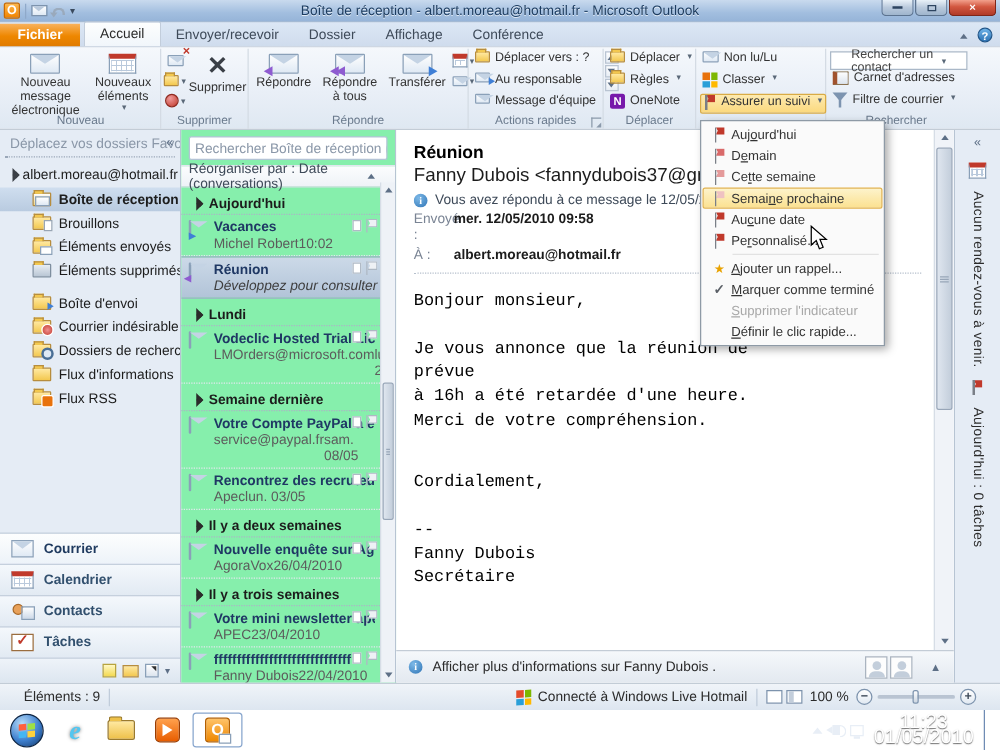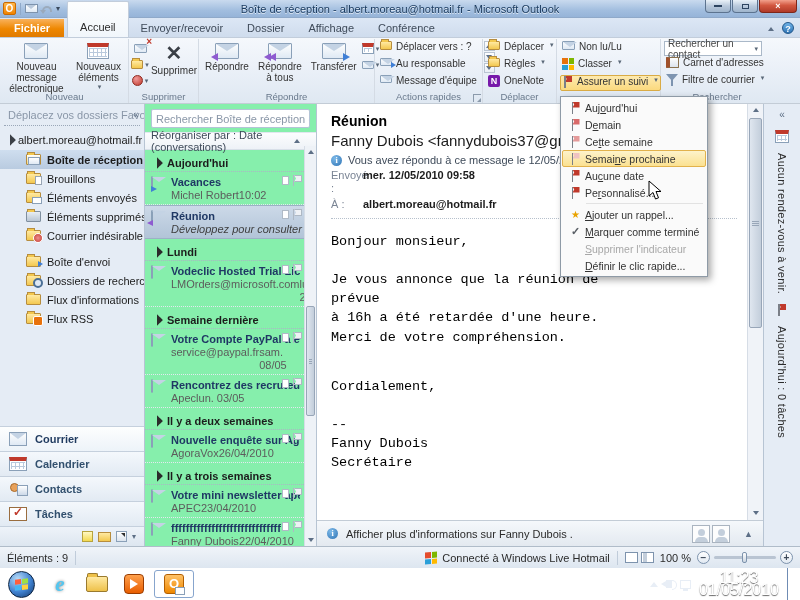--- a/index.html
+++ b/index.html
@@ -20,21 +20,21 @@
 .winbtns{position:absolute;right:3px;top:0;display:flex}
 .winbtn{width:26px;height:13px;border:1px solid #5c738f;border-top:0;border-radius:0 0 4px 4px;background:linear-gradient(#e9f1f8,#b9c9dc 50%,#9fb5cd);display:flex;align-items:center;justify-content:center;color:#2d4460;font-size:9px;margin-left:1px}
 .winbtn.close{width:38px;background:linear-gradient(#f2a08c,#d25740 45%,#b03a28);color:#fff;font-weight:bold;border-color:#7e2619}
 .winbtn .dash{width:8px;height:2px;background:#2d4460}
 .winbtn .rest{width:7px;height:5px;border:1px solid #2d4460;background:transparent}
 
 
 #tabrow{height:20px;background:linear-gradient(#dce7f5,#cfdced);display:flex;align-items:flex-end;border-bottom:1px solid #c2cddb;position:relative}
 .tab{padding:3px 12px 3px;color:#3e4a59}
 .tab.file{background:linear-gradient(#f9b25c,#ee8700 55%,#e07b00);color:#fff;font-weight:bold;padding:3px 14px;margin-right:3px}
-.tab.active{background:linear-gradient(#fdfefe,#f1f6fb);border:1px solid #c2cddb;border-bottom:0;border-radius:2px 2px 0 0;color:#2b2b2b;padding:19px 12px 4px}
+.tab.active{background:linear-gradient(#fdfefe,#f1f6fb);border:1px solid #c2cddb;border-bottom:0;border-radius:2px 2px 0 0;color:#2b2b2b;padding:3px 12px 4px}
 .ribbon-mini{position:absolute;right:6px;top:4px;display:flex;gap:7px;align-items:center}
 .collapse-caret{width:8px;height:8px;position:relative}
 .collapse-caret:before{content:"";position:absolute;left:1px;top:3px;border-left:3px solid transparent;border-right:3px solid transparent;border-bottom:4px solid #5d6f86}
 .help-circ{width:12px;height:12px;border-radius:50%;background:linear-gradient(#6fb3e8,#2f74b5);color:#fff;font-weight:bold;font-size:9px;line-height:12px;text-align:center;border:1px solid #22578a}
 
 
 #ribbon{height:66px;background:linear-gradient(#f5f8fc,#e9eff7 55%,#dfe8f2);border-bottom:1px solid #c3ccd6;display:flex;padding:1px 0 0 1px;position:relative}
 .rgroup{position:relative;padding:2px 3px 13px;border-right:1px solid #d4dbe4;display:flex;gap:3px;align-items:flex-start}
 .rgroup-label{position:absolute;bottom:0;left:0;right:0;text-align:center;color:#69798c;font-size:9.5px;padding-bottom:1px;white-space:nowrap}
 .dlg-launcher{position:absolute;right:1px;bottom:1px;width:8px;height:8px;border-left:1px solid #8b9aab;border-top:1px solid #8b9aab}
@@ -59,21 +59,21 @@
 .fold:before{content:"";position:absolute;top:-3px;left:0;width:6px;height:2px;background:#f3c84f;border:1px solid #b78d3e;border-bottom:0}
 .onenote-n{width:12px;height:12px;background:#7719aa;color:#fff;font-weight:bold;font-size:9px;line-height:12px;text-align:center;border-radius:2px;flex:none}
 .classer-grid{width:12px;height:12px;display:grid;grid-template-columns:1fr 1fr;grid-template-rows:1fr 1fr;gap:1px;flex:none}
 .classer-grid i{display:block}
 .flagico{position:relative;display:inline-block;width:10px;height:12px;flex:none}
 .flagico:before{content:"";position:absolute;left:2px;top:0;width:7px;height:6px;background:var(--fc,#c0392b);clip-path:polygon(0 0,100% 0,100% 100%,0 100%,25% 50%)}
 .flagico:after{content:"";position:absolute;left:1px;top:0;width:1.5px;height:12px;background:#7a7f87}
 .book{width:13px;height:11px;background:linear-gradient(#fdfdfd,#dce4ee);border:1px solid #8a7250;border-left:4px solid #a0522d;border-radius:1px;flex:none}
 .funnel{width:0;height:0;border-left:6px solid transparent;border-right:6px solid transparent;border-top:7px solid #7d94b0;position:relative;flex:none}
 .funnel:after{content:"";position:absolute;left:-1px;top:-2px;width:2px;height:7px;background:#7d94b0}
-.find-box{width:98px;height:15px;background:#fff;border:1px solid #aab8c8;font-size:10px;color:#444;display:flex;align-items:center;justify-content:center;padding:0 3px}
+.find-box{width:110px;height:15px;background:#fff;border:1px solid #aab8c8;font-size:10px;color:#444;display:flex;align-items:center;justify-content:center;padding:0 16px}
 .hl-amber{background:linear-gradient(#fdeab0,#fbd97e);border:1px solid #d9ab45;border-radius:2px}
 .qs-arrows{display:flex;flex-direction:column;gap:1px;margin-left:2px}
 .qs-arrows span{width:11px;height:10px;border:1px solid #b9c4d2;background:linear-gradient(#fff,#e8eef5);display:flex;align-items:center;justify-content:center}
 .tri-up{width:0;height:0;border-left:3px solid transparent;border-right:3px solid transparent;border-bottom:4px solid #5d6f86}
 .tri-down{width:0;height:0;border-left:3px solid transparent;border-right:3px solid transparent;border-top:4px solid #5d6f86}
 .ignore-x:after{content:"×";color:#c0392b;font-weight:bold;font-size:10px;position:absolute;right:-4px;top:-5px}
 .pos-rel{position:relative}
 .block-circ{width:11px;height:11px;border-radius:50%;background:radial-gradient(circle at 35% 30%,#f09a9a,#c0392b);border:1px solid #8f2a20;flex:none}
 
 
@@ -180,21 +180,21 @@
 .avatar:after{content:"";position:absolute;left:2px;bottom:0;width:13px;height:5px;border-radius:6px 6px 0 0;background:#c3cedb}
 .pp-caret{color:#5d6f86;font-size:9px;margin-left:6px}
 
 
 #todobar{width:37px;background:#e5ecf5;border-left:1px solid #b7c4d3;display:flex;flex-direction:column;align-items:center;padding-top:5px;gap:10px}
 .vtext{writing-mode:vertical-rl;font-size:11px;color:#2b2b2b;letter-spacing:.3px}
 .cal-sm{width:14px;height:13px;background:#fff;border:1px solid #8aa0b8;border-top:4px solid #c0392b;position:relative}
 .cal-sm:after{content:"";position:absolute;inset:1px;background:repeating-linear-gradient(90deg,#b9c9dc 0 1px,transparent 1px 4px),repeating-linear-gradient(#b9c9dc 0 1px,transparent 1px 4px)}
 
 
-#statusbar{height:22px;background:linear-gradient(#f0f4f9,#dde6f0);border-top:1px solid #b0bcc9;display:flex;align-items:center;padding:0 7px;color:#2b2b2b}
+#statusbar{height:22px;background:linear-gradient(#f0f4f9,#dde6f0);border-top:1px solid #b0bcc9;display:flex;align-items:center;padding:0 19px;color:#2b2b2b}
 .sb-div{width:1px;height:14px;background:#c0ccda;margin:0 7px}
 .winflag{width:12px;height:12px;display:grid;grid-template-columns:1fr 1fr;grid-template-rows:1fr 1fr;gap:1px;transform:skewY(-4deg)}
 .winflag i:nth-child(1){background:#e44c2c}.winflag i:nth-child(2){background:#7db700}.winflag i:nth-child(3){background:#2a9fd8}.winflag i:nth-child(4){background:#ffb900}
 .view-ic{width:13px;height:11px;border:1px solid #7d93ad;background:#fff}
 .view-ic.split:after{content:"";display:block;width:4px;height:9px;background:#c3cedb;margin:0 0 0 1px}
 .zoom-circ{width:13px;height:13px;border-radius:50%;border:1px solid #7d93ad;background:linear-gradient(#fff,#e1e9f2);color:#3e4a59;font-weight:bold;font-size:10px;line-height:11px;text-align:center}
 .zoom-track{width:62px;height:3px;background:#b9c4d2;border-radius:2px;position:relative;margin:0 4px}
 .zoom-thumb{position:absolute;left:28px;top:-4px;width:5px;height:11px;background:linear-gradient(#fdfdfd,#cdd7e2);border:1px solid #7d93ad;border-radius:2px}
 
 
@@ -437,27 +437,27 @@
           <span>Brouillons</span>
         </div>
         <div class="folder-item">
           <span class="fico fico-sent"></span>
           <span>Éléments envoyés</span>
         </div>
         <div class="folder-item">
           <span class="fico fico-deleted"></span>
           <span>Éléments supprimés</span>
         </div>
+        <div class="folder-item gap">
+          <span class="fico fico-outbox"></span>
+          <span>Boîte d'envoi</span>
+        </div>
         <div class="folder-item">
           <span class="fico fico-junk"></span>
           <span>Courrier indésirable</span>
-        </div>
-        <div class="folder-item gap">
-          <span class="fico fico-outbox"></span>
-          <span>Boîte d'envoi</span>
         </div>
         <div class="folder-item">
           <span class="fico fico-search"></span>
           <span>Dossiers de recherche</span>
         </div>
         <div class="folder-item">
           <span class="fico fico-feeds"></span>
           <span>Flux d'informations</span>
         </div>
         <div class="folder-item">

